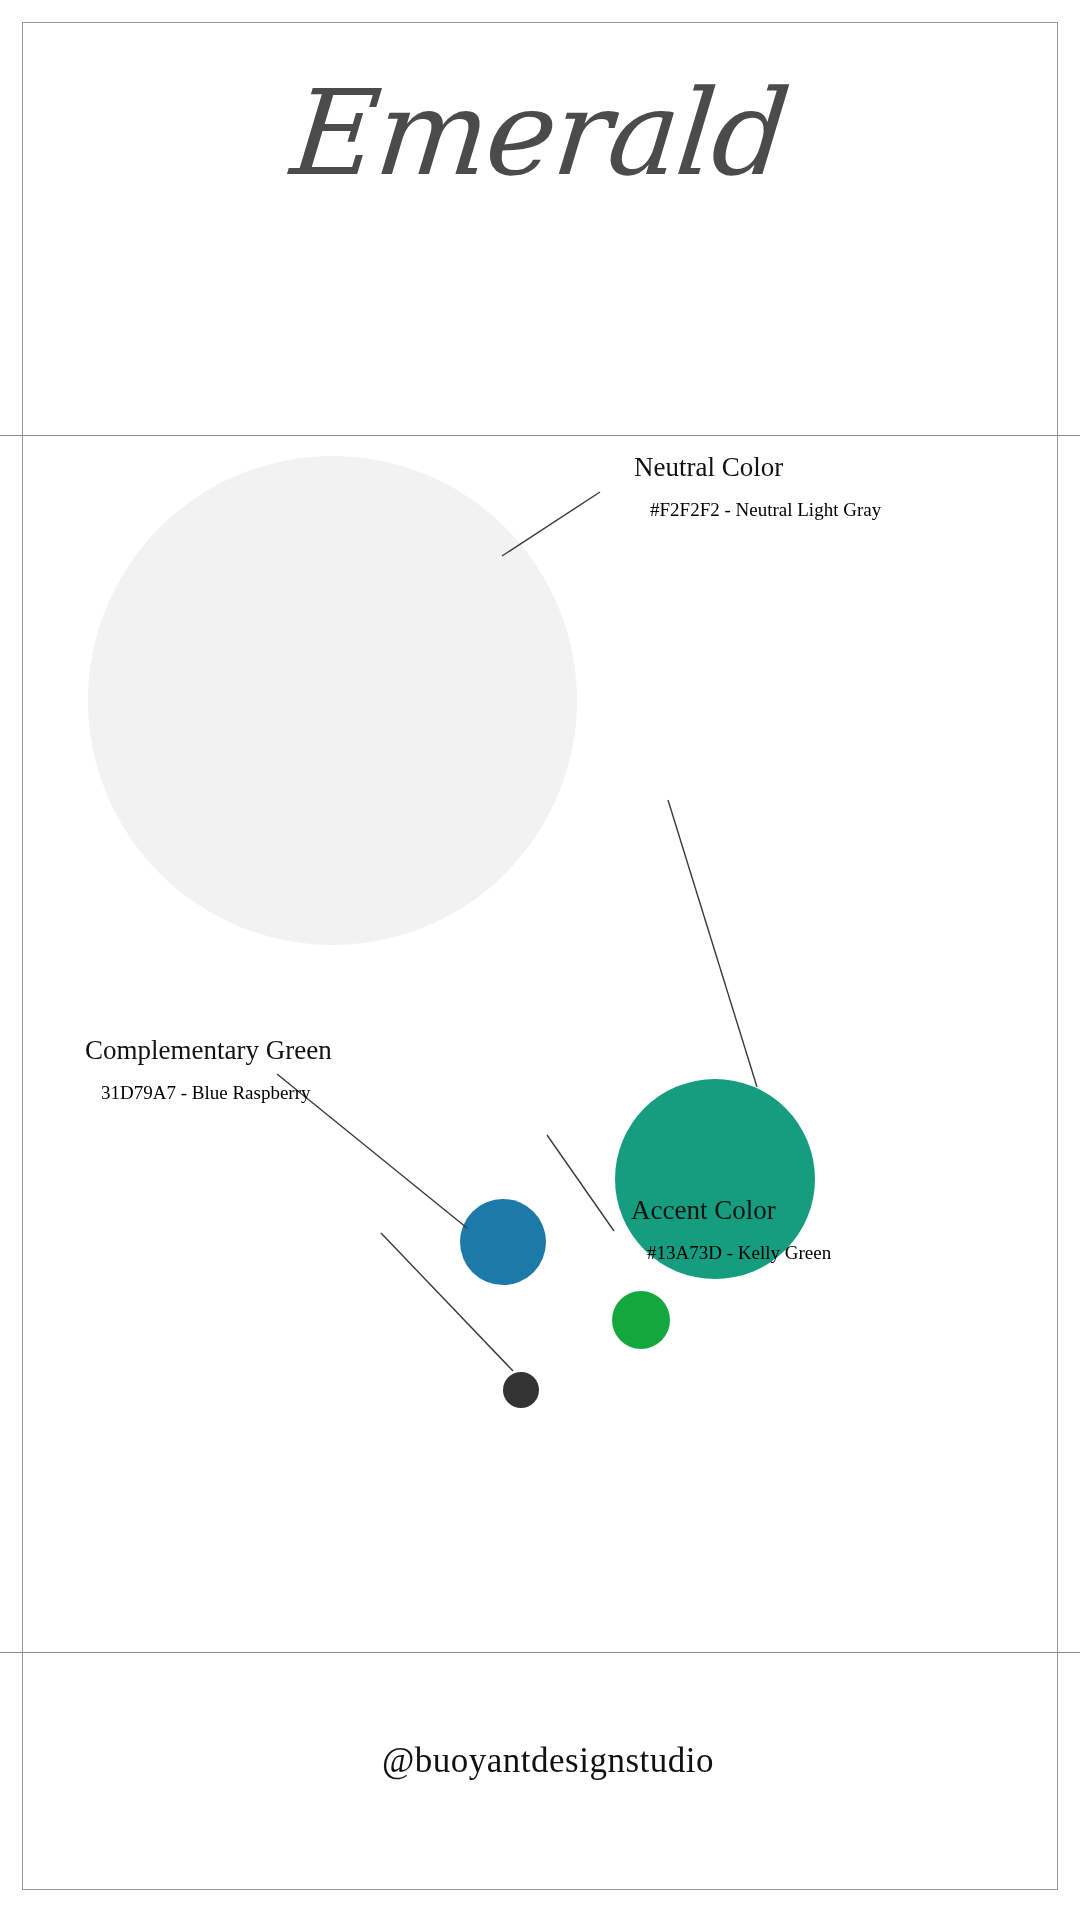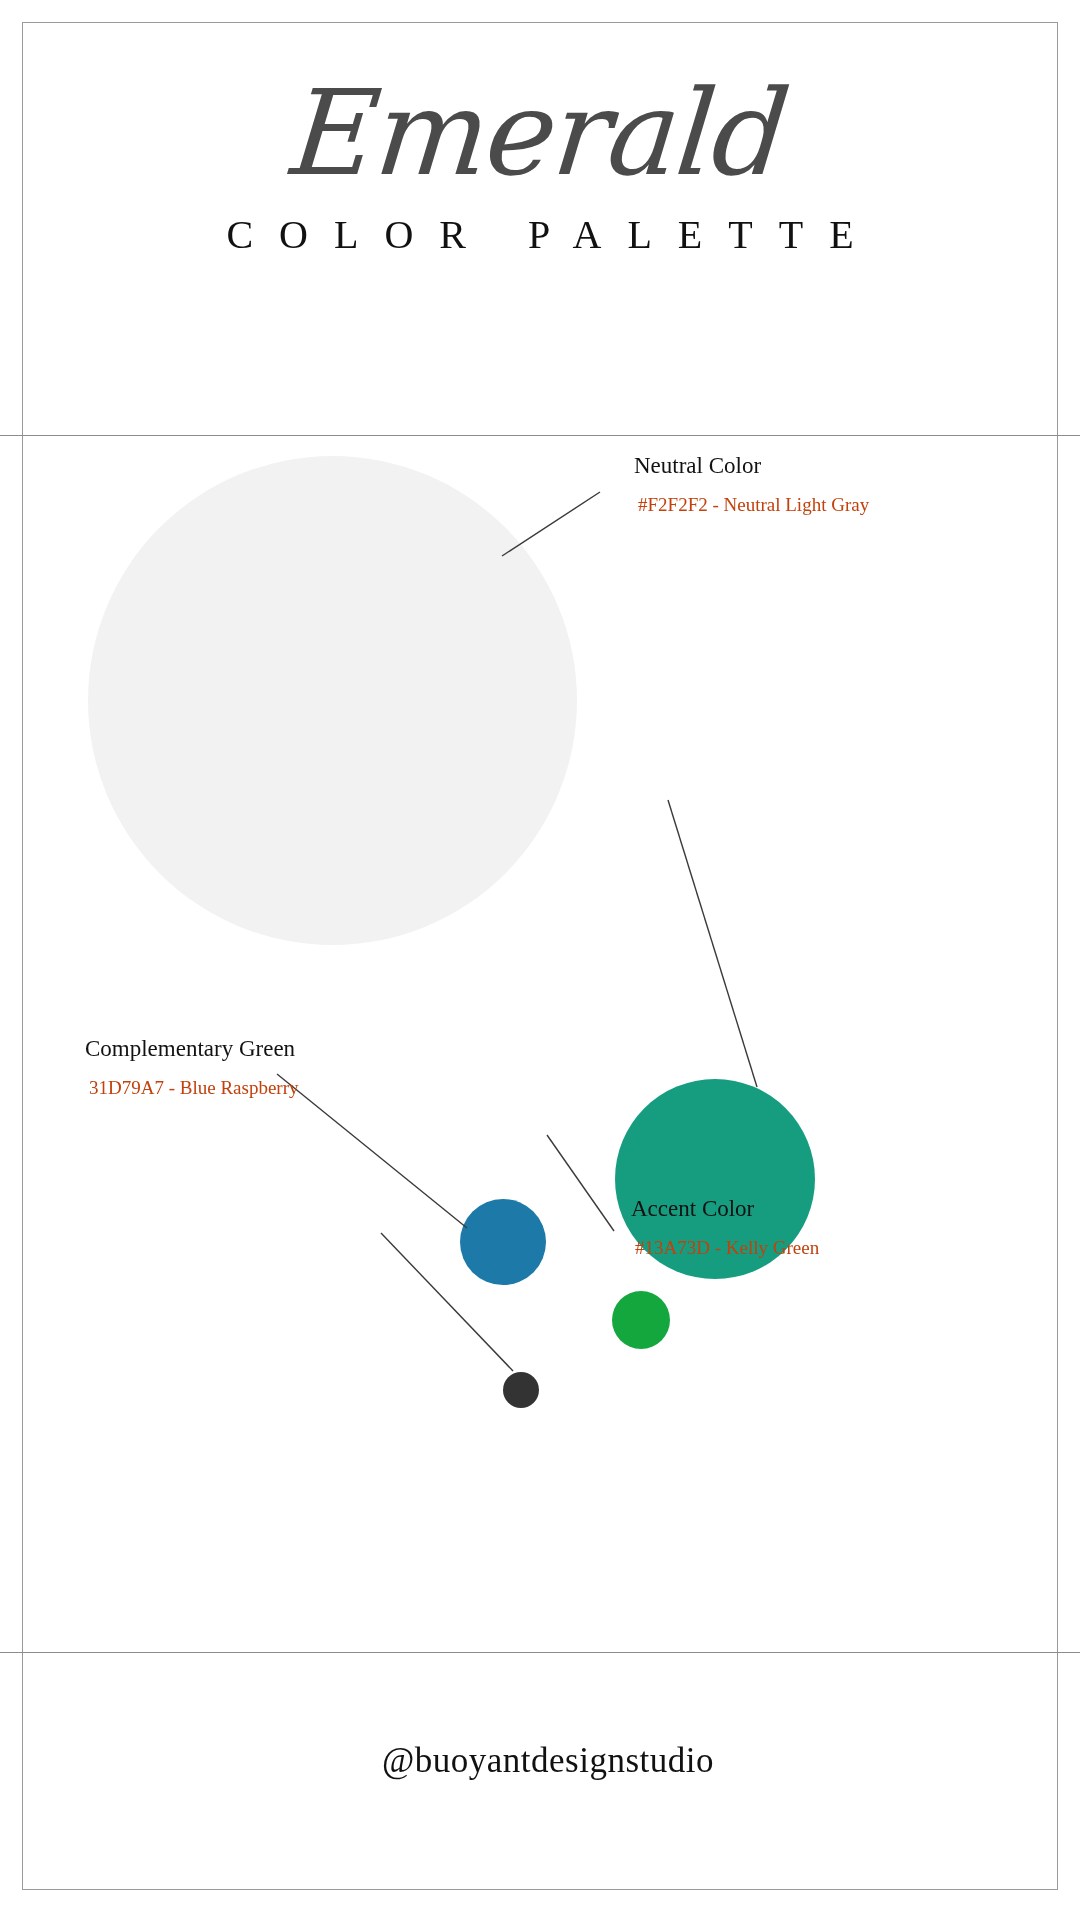--- a/index.html
+++ b/index.html
@@ -131,33 +131,33 @@
     height: 1216px;
     pointer-events: none;
   }
 
   
   .annot { position: absolute; }
   .annot .annot-title {
     margin: 0;
     font-family: "Liberation Serif", "DejaVu Serif", serif;
     font-weight: 400;
-    font-size: 23px;
+    font-size: 27px;
     line-height: 1.1;
     color: #121212;
     white-space: nowrap;
   }
   .annot .annot-hex {
-    margin: 4px;
+    margin: 16px;
     margin-top: 17px;
     font-family: "Liberation Serif", "DejaVu Serif", serif;
     font-weight: 400;
     font-size: 19px;
     line-height: 1.1;
-    color: #c2410c;
+    color: #000000;
     white-space: nowrap;
   }
 
   .annot-neutral       { left: 634px; top: 17px;  }
   .annot-signature     { left: 679px; top: 333px; }
   .annot-complementary { left: 85px;  top: 600px; }
   .annot-text          { left: 193px; top: 760px; }
   .annot-accent        { left: 631px; top: 760px; }
 
   
@@ -184,21 +184,20 @@
 </style>
 </head>
 <body>
 
 <div id="poster">
 
   <div class="frame"></div>
 
   <div class="header">
     <div class="script-title">Emerald</div>
-    <div class="subtitle">COLOR PALETTE</div>
   </div>
 
   <div class="divider top-rule"></div>
 
   <div class="stage">
 
     <div class="swatch swatch-neutral" style="background: rgb(242, 242, 242);"></div>
     <div class="swatch swatch-signature" style="background: rgb(22, 157, 128);"></div>
     <div class="swatch swatch-complementary" style="background: rgb(29, 121, 167);"></div>
     <div class="swatch swatch-accent" style="background: rgb(19, 167, 61);"></div>

